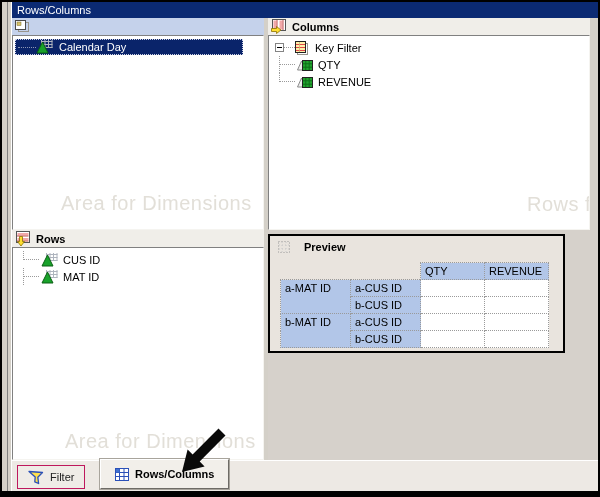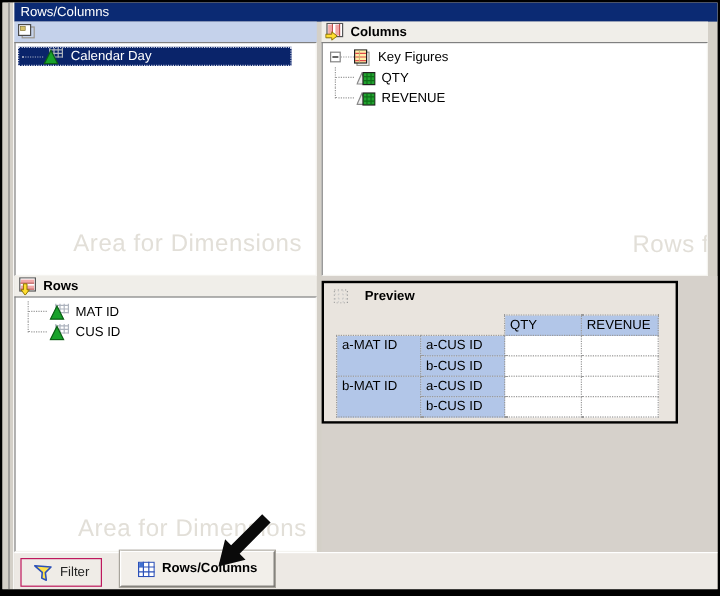--- a/index.html
+++ b/index.html
@@ -139,21 +139,21 @@
           <span class="minusbox"></span>
           <span class="hstub"></span>
           <span class="icon">
             <svg width="15" height="14" viewBox="0 0 15 14">
               <rect x="2.5" y="2.5" width="10" height="11" fill="none" stroke="#98948C"></rect>
               <rect x="0.5" y="0.5" width="10" height="11" fill="#FFEFA8" stroke="#222"></rect>
               <path stroke="#E04848" stroke-width="1" d="M1 3.5h9 M1 6.5h9 M1 9.5h9"></path>
               <path stroke="#C8B878" stroke-width="0.8" d="M4.5 1v10"></path>
             </svg>
           </span>
-          <span class="lbl">Key Figures</span>
+          <span class="lbl">Key Filter</span>
         </div>
         <div class="tree-row">
           <span class="elbow"></span>
           <span class="icon">
             <svg width="16" height="14" viewBox="0 0 16 14">
               <polygon points="0.5,12 4.5,3 8.5,12" fill="#EFEFEF" stroke="#8A8A8A"></polygon>
               <rect x="5.5" y="2.5" width="10" height="10" fill="#21A32F" stroke="#222"></rect>
               <path stroke="#0E6E18" stroke-width="1" d="M6 5.8h9 M6 9.2h9 M8.8 3v9 M12.2 3v9"></path>
             </svg>
           </span>
@@ -184,44 +184,44 @@
           <rect x="2.5" y="7" width="11" height="2.5" fill="#F2A8A8"></rect>
           <path stroke="#C05050" stroke-width="1" d="M2 5h11.5 M2 10h11.5"></path>
           <path d="M4.5 5.5v5h-2l3.5 4.5 3.5-4.5h-2v-5z" fill="#FFDE30" stroke="#8A7000" stroke-width="0.8"></path>
         </svg>
       </span>
       <span>Rows</span>
     </div>
     <div class="panel-body">
       <div class="tree">
         <div class="tree-row">
-          <span class="elbow"></span>
+          <span class="elbow last"></span>
           <span class="icon">
             <svg width="17" height="14" viewBox="0 0 17 14">
               <g stroke="#AEB4BE" stroke-width="1">
                 <path d="M5 1.5h11.5 M5 4.5h11.5 M5 7.5h11.5"></path>
                 <path d="M5.5 0v8 M9 0v8 M12.5 0v8 M16 0v8"></path>
               </g>
               <polygon points="1,13 6.5,2 12,13" fill="#19A22B" stroke="#0B5F14"></polygon>
             </svg>
           </span>
-          <span class="lbl">MAT ID</span>
-        </div>
-        <div class="tree-row">
-          <span class="elbow last"></span>
+          <span class="lbl">CUS ID</span>
+        </div>
+        <div class="tree-row">
+          <span class="elbow"></span>
           <span class="icon">
             <svg width="17" height="14" viewBox="0 0 17 14">
               <g stroke="#AEB4BE" stroke-width="1">
                 <path d="M5 1.5h11.5 M5 4.5h11.5 M5 7.5h11.5"></path>
                 <path d="M5.5 0v8 M9 0v8 M12.5 0v8 M16 0v8"></path>
               </g>
               <polygon points="1,13 6.5,2 12,13" fill="#19A22B" stroke="#0B5F14"></polygon>
             </svg>
           </span>
-          <span class="lbl">CUS ID</span>
+          <span class="lbl">MAT ID</span>
         </div>
       </div>
       <div class="watermark" style="left:52px; bottom:6px;">Area for Dimensions</div>
     </div>
   </div>
 
   <div class="panel p-right">
     <div class="preview-box">
       <div class="preview-head">
         <span class="icon">

